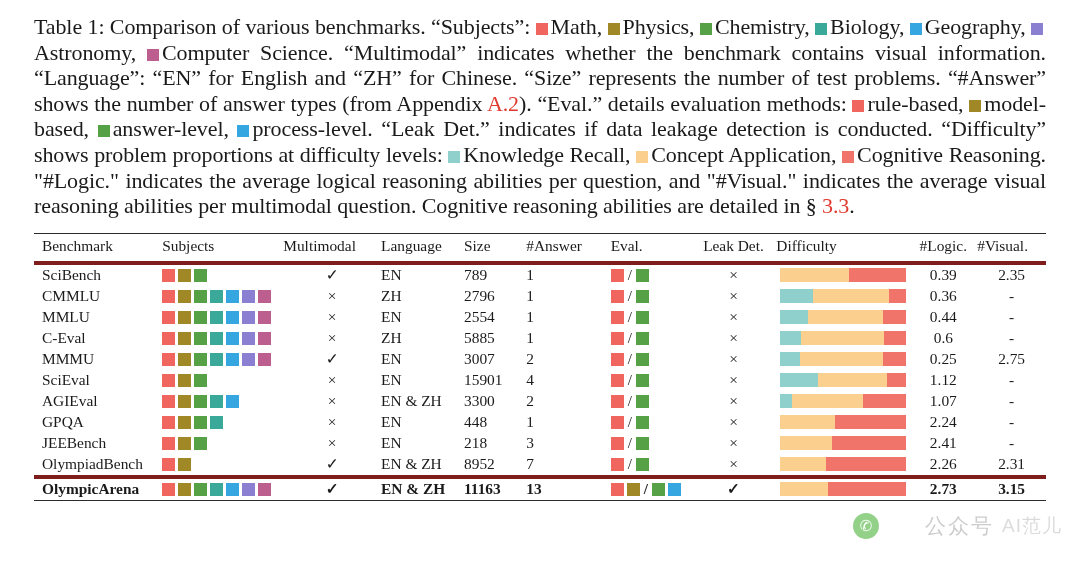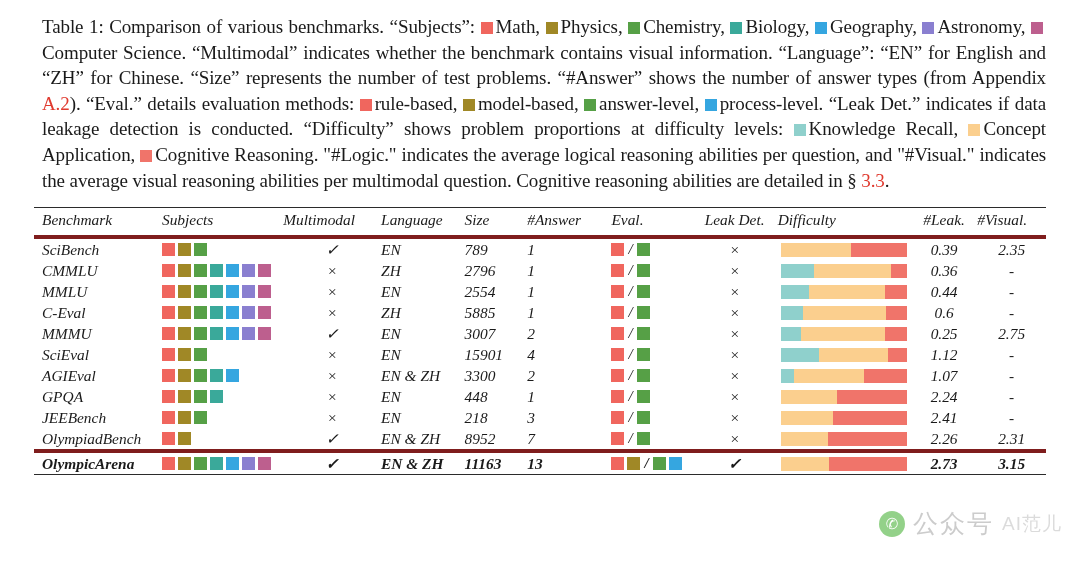--- a/index.html
+++ b/index.html
@@ -15,26 +15,25 @@
     overflow: hidden;
   }
   .page {
     position: relative;
     width: 1080px;
     height: 562px;
     box-sizing: border-box;
     padding: 14px 34px 0 34px;
   }
   .caption {
-    font-size: 19px;
+    font-size: 22px;
     line-height: 25.6px;
     text-align: justify;
     text-justify: inter-word;
     letter-spacing: -0.1px;
-    margin-left: 8px;
   }
   .swatch {
     display: inline-block;
     width: 12px;
     height: 12px;
     vertical-align: -1px;
     margin-right: 3px;
   }
   .ref {
     color: #e03a2f;
@@ -42,21 +41,20 @@
   
   .table-wrap {
     margin-top: 14px;
     width: 1012px;
   }
   table.bench {
     border-collapse: collapse;
     width: 100%;
     font-family: "Liberation Serif", serif;
     font-size: 15.2px;
-    font-style: italic;
   }
   table.bench th {
     font-weight: normal;
     text-align: left;
     padding: 3px 0 6px 0;
     font-size: 15.4px;
   }
   table.bench td {
     padding: 1.5px 0;
     vertical-align: middle;
@@ -119,23 +117,24 @@
     height: 26px;
     border-radius: 50%;
     background: #2aa515;
     display: flex;
     align-items: center;
     justify-content: center;
     color: #fff;
     font-size: 15px;
   }
   .wm-text {
-    font-size: 25px;
+    font-size: 21px;
     color: #9a9a9a;
     letter-spacing: 2px;
+    margin-left: 38px;
   }
   .wm-text2 {
     font-size: 19px;
     color: #b9b9b9;
     letter-spacing: 1px;
   }
 </style>
 </head>
 <body>
 
@@ -151,21 +150,21 @@
         <tr class="rule-top">
           <th class="col-bench">Benchmark</th>
           <th class="col-subj">Subjects</th>
           <th class="col-multi">Multimodal</th>
           <th class="col-lang">Language</th>
           <th class="col-size">Size</th>
           <th class="col-ans">#Answer</th>
           <th class="col-eval">Eval.</th>
           <th class="col-leak">Leak Det.</th>
           <th class="col-diff">Difficulty</th>
-          <th class="col-logic">#Leak.</th>
+          <th class="col-logic">#Logic.</th>
           <th class="col-visual">#Visual.</th>
         </tr>
       </thead>
       <tbody id="table-body" class="rule-mid">
           <tr>
             <td class="col-bench">SciBench</td>
             <td class="col-subj">
               <div class="subj-row">
                 <span class="sq" style="background: rgb(240, 102, 94);"></span>
                 <span class="sq" style="background: rgb(160, 136, 38);"></span>

